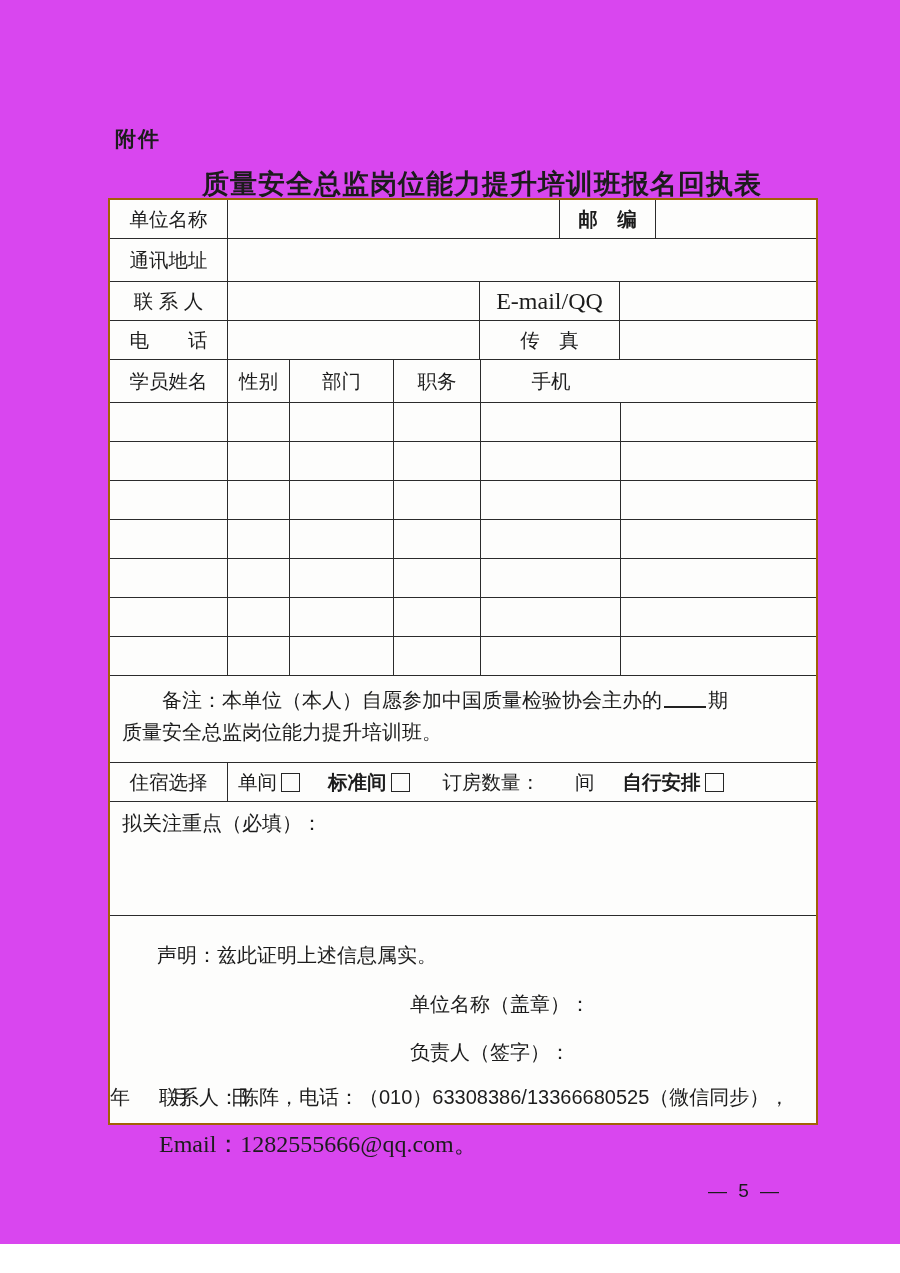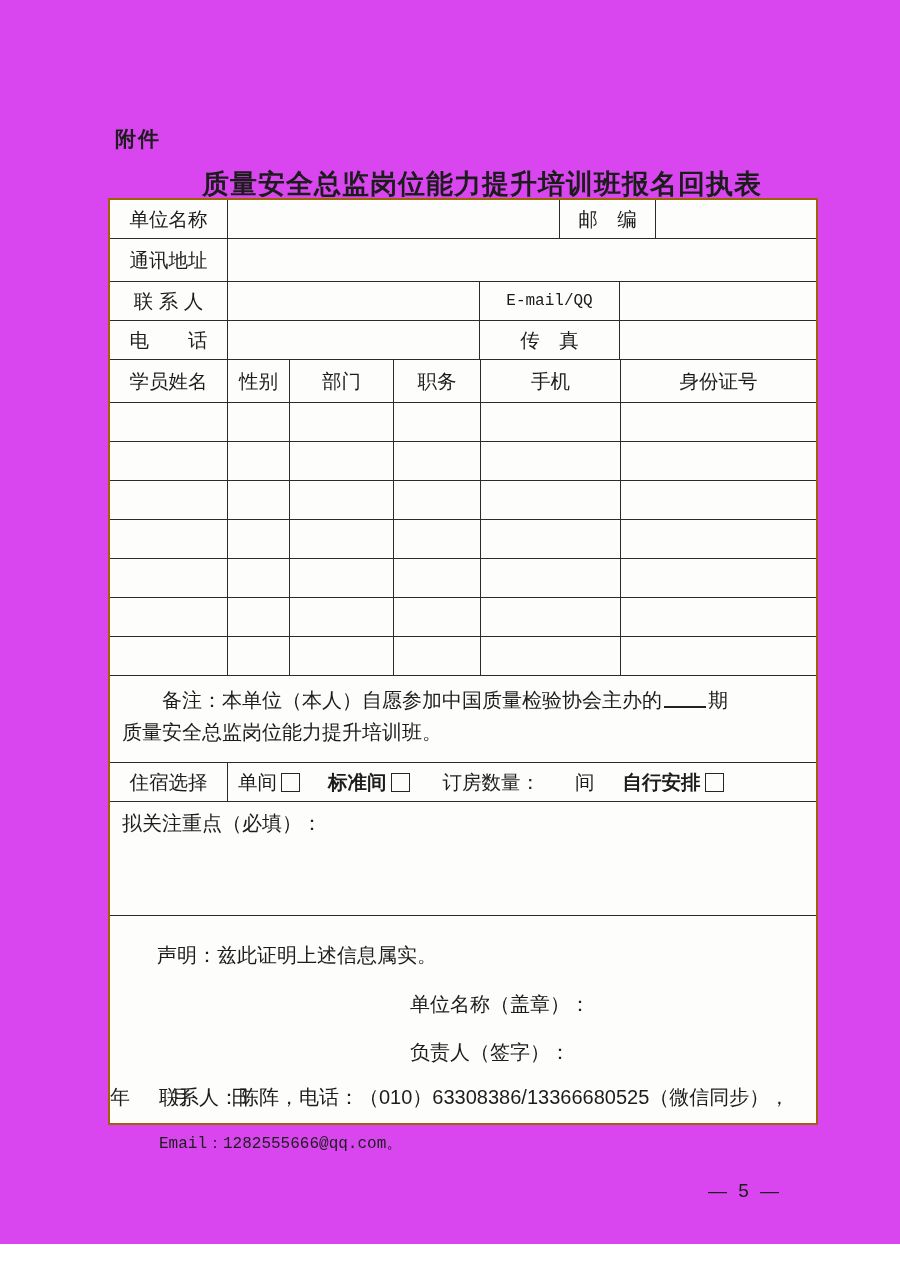--- a/index.html
+++ b/index.html
@@ -39,27 +39,27 @@
     box-sizing:border-box;
     display:flex; align-items:center; justify-content:center;
     font-size:19.5px;
     min-height:100%;
   }
   .td:last-child { border-right:none; }
   .fill { flex:1 1 auto; }
   .blockcell { display:block; text-align:left; }
   
   .w-lab { width:118px; }
-  .w-post { width:96px; }
+  .w-post { width:96px;font-weight:bold; }
   .w-mid { width:140px; }
   .w-sex { width:62px; }
   .w-dept { width:104px; }
   .w-duty { width:87px; } .h38 { min-height:38px; }
   .h42 { min-height:42px; }
-  .mono { font-family:Liberation Mono, monospace; font-size:16px; }
+  .mono { font-family:Liberation Serif, serif; font-size:24px; }
   
   .remark { min-height:86px; padding:8px 12px 10px 12px; line-height:32px; font-size:20px; }
   .remark-l1 { padding-left:40px; white-space:nowrap; }
   .blank-line {
     display:inline-block; width:42px; height:18px;
     border-bottom:2px solid #222;
     vertical-align:-1px; margin:0 2px;
   }
   
   .lodging-content { justify-content:flex-start; padding-left:10px; white-space:nowrap; }
@@ -126,21 +126,20 @@
       <div class="td w-mid">传　真</div>
       <div class="td" style="width:196px"></div>
     </div>
 
     <div class="tr h42">
       <div class="td w-lab">学员姓名</div>
       <div class="td w-sex">性别</div>
       <div class="td w-dept">部门</div>
       <div class="td w-duty">职务</div>
       <div class="td w-mid">手机</div>
-      <div class="td fill">身份证号</div>
     </div>
 
     <div class="tr h38">
       <div class="td w-lab"></div>
         <div class="td w-sex"></div>
         <div class="td w-dept"></div>
         <div class="td w-duty"></div>
         <div class="td w-mid"></div>
         <div class="td fill"></div>
     </div>

